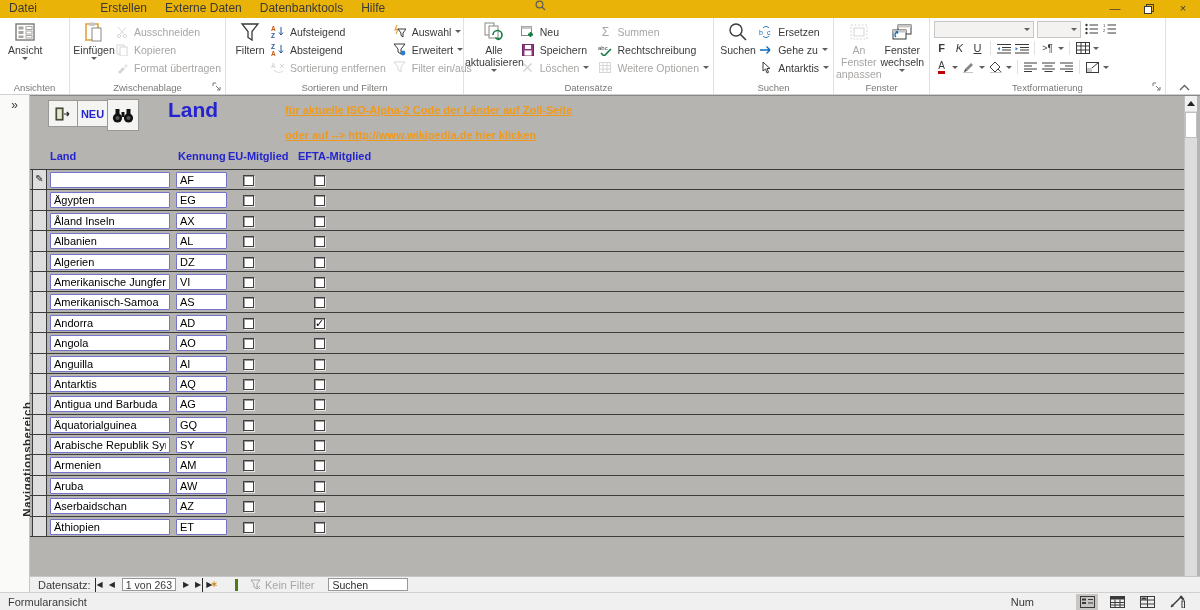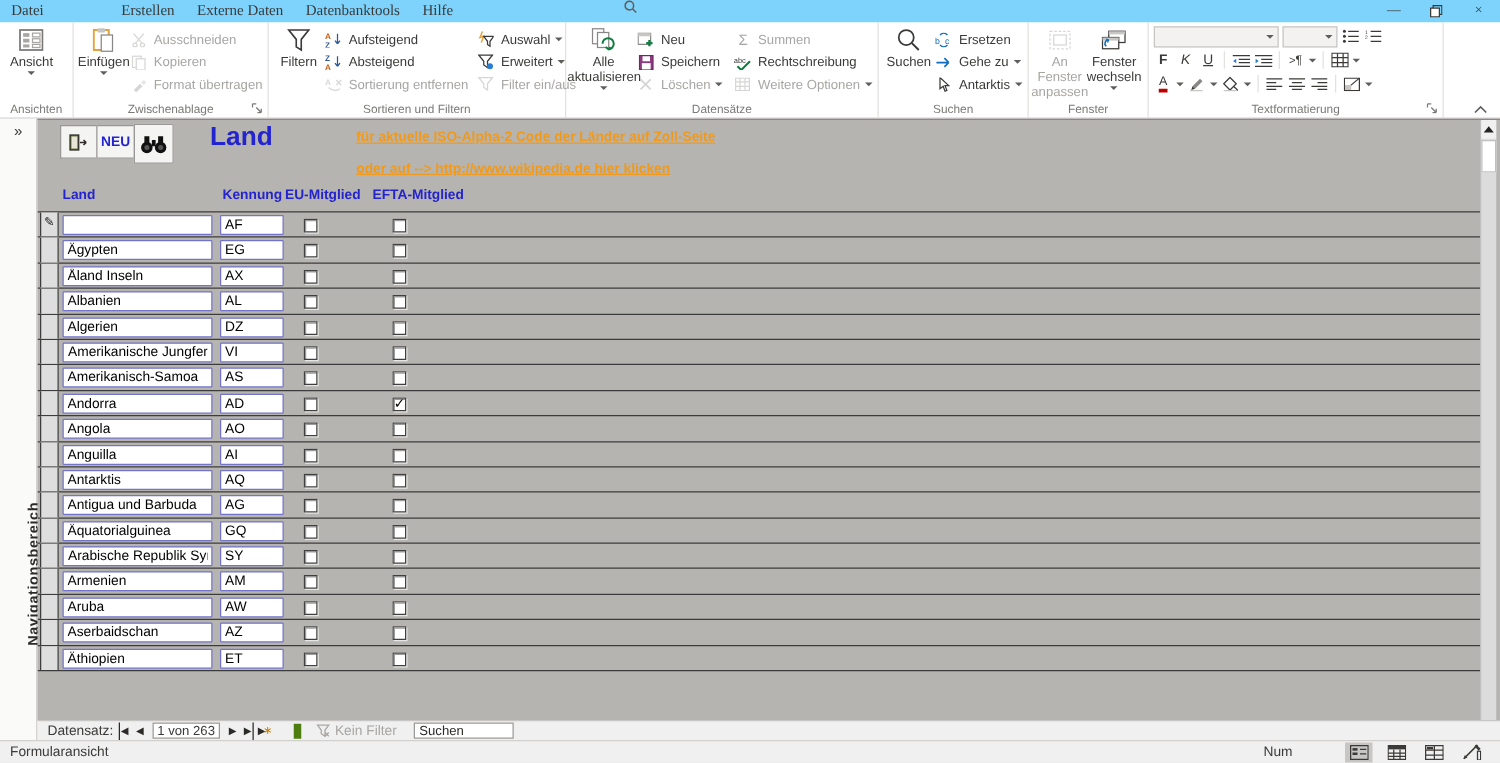--- a/index.html
+++ b/index.html
@@ -1,19 +1,19 @@
 <!DOCTYPE html>
 <html><head>
 <meta charset="utf-8">
 <style>
   * { margin:0; padding:0; box-sizing:border-box; }
   html,body { width:1200px; height:610px; overflow:hidden; font-family:"Liberation Sans","DejaVu Sans",sans-serif; background:#fff; }
 
   
-  #titlebar { height:18px; background:#7dd3fc; display:flex; align-items:stretch; font-size:12px; color:#3b3a39;font-family:Liberation Serif, serif; }
+  #titlebar { height:18px; background:#eab308; display:flex; align-items:stretch; font-size:12px; color:#3b3a39; }
   .tab { padding:0 9px; line-height:17px; cursor:default; position:relative; }
   .tab.active { font-weight:bold;margin-top:48px; }
   .tab.active::after { content:""; position:absolute; left:8px; right:8px; bottom:0; height:2px; background:#a4373a; }
   #tell-me { display:flex; align-items:flex-end; gap:6px; margin-left:32px; color:#605e5c;flex-direction:column; }
   #win-controls { margin-left:auto; display:flex; }
   .winbtn { width:34px; text-align:center; line-height:17px; font-size:11px; color:#3b3a39; }
 
   
   #ribbon { position:relative; height:77px; background:#fff; border-bottom:1px solid #d2d0ce; display:flex; font-size:10.5px; color:#3b3a39; }
   .grp { position:relative; display:flex; align-items:flex-start; padding:2px 4px 13px 4px; border-right:1px solid #e3e1de; height:100%; }
@@ -71,21 +71,21 @@
   #vscroll .thumb { margin-top:1px; height:26px; background:#fff; border:1px solid #c0c0c0; }
 
   
   #recordnav { position:absolute; left:30px; top:481px; width:1170px; height:16px; background:#f0f0f0; border-top:1px solid #c8c6c4; display:flex; align-items:center; font-size:11px; color:#3b3a39; }
   #recordnav .lbl { margin-left:8px; }
   .navbtn { font-size:8px; color:#2b2a29; padding:0 3px; line-height:14px; }
   .navbtn.bar-l { border-left:1px solid #2b2a29; padding-left:1px; margin-left:4px; }
   .navbtn.bar-r { border-right:1px solid #2b2a29; padding-right:1px; }
   .posbox { width:54px; height:13px; background:#fff; border:1px solid #9a9896; font-size:10.5px; text-align:center; line-height:12px; margin:0 4px; }
   .newstar { color:#c27c00; font-size:9px; margin-left:-2px; }
-  #filterseg { display:flex; align-items:center; gap:4px; margin-left:14px; padding-left:12px; border-left:6px solid #4d7c0f; color:#a8a6a4; }
+  #filterseg { display:flex; align-items:center; gap:4px; margin-left:14px; padding-left:12px; border-left:3px solid #4d7c0f; color:#a8a6a4; }
   #rn-search { margin-left:14px; width:80px; height:13px; border:1px solid #9a9896; background:#fff; font-size:10.5px; padding:0 3px; font-family:"Liberation Sans",sans-serif; color:#2b2a29; }
 
   
   #statusbar { position:absolute; left:0; top:497px; width:1200px; height:18px; background:#f0f0f0; border-top:1px solid #d2d0ce; display:flex; align-items:center; font-size:11px; color:#3b3a39; }
   #statusbar .viewname { margin-left:8px; }
   #statusbar .right { margin-left:auto; display:flex; align-items:center; }
   #statusbar .numlock { margin-right:42px; }
   .viewicons { display:flex; gap:8px; margin-right:12px; }
   .vicon { width:22px; height:16px; display:flex; align-items:center; justify-content:center; }
   .vicon.active { background:#c8c6c4; }
@@ -118,21 +118,21 @@
           <rect x="2.5" y="0.5" width="7" height="7" fill="none" stroke="#3b3a39"></rect>
           <rect x="0.5" y="2.5" width="7" height="7" fill="#fff" stroke="#3b3a39"></rect>
         </svg>
       </div>
     <div class="winbtn">×</div>
   </div>
 </div>
 
 <div id="ribbon">
 
-  <div class="grp" style="width:59px">
+  <div class="grp" style="width:70px">
     <div class="bigbtn">
       <span class="ic">
           <svg width="20" height="18" viewBox="0 0 20 18">
             <rect x="1" y="1" width="18" height="16" fill="none" stroke="#7a7977" stroke-width="1.4"></rect>
             <rect x="3.5" y="3.5" width="5" height="3" fill="#a8a6a4"></rect>
             <rect x="3.5" y="8" width="5" height="3" fill="#a8a6a4"></rect>
             <rect x="3.5" y="12.5" width="5" height="2.5" fill="#a8a6a4"></rect>
             <rect x="11" y="3.5" width="6" height="3" fill="none" stroke="#a8a6a4"></rect>
             <rect x="11" y="8" width="6" height="3" fill="none" stroke="#a8a6a4"></rect>
             <rect x="11" y="12.5" width="6" height="2.5" fill="none" stroke="#a8a6a4"></rect>

